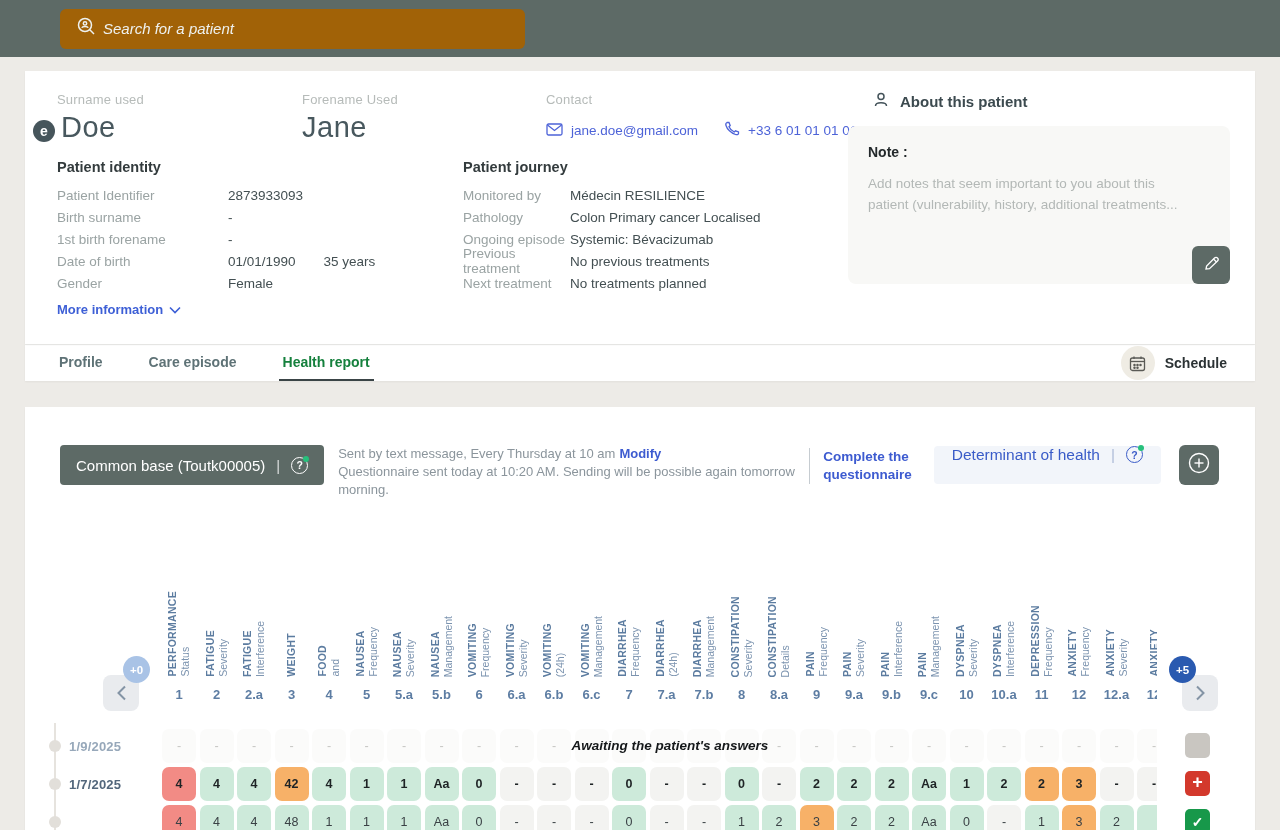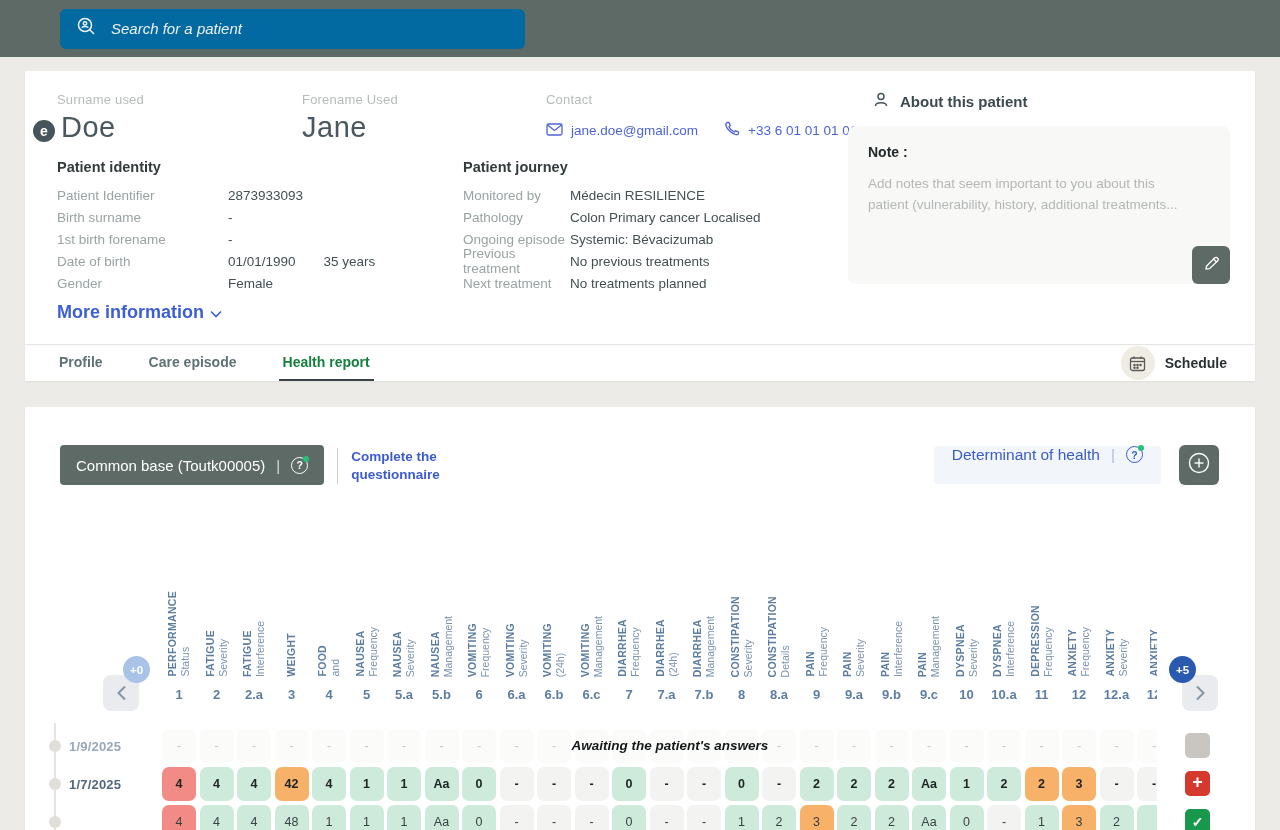--- a/index.html
+++ b/index.html
@@ -1,40 +1,40 @@
 <!DOCTYPE html>
 <html><head>
 <meta charset="utf-8">
 <style>
   * { box-sizing: border-box; margin: 0; padding: 0; }
   html,body { width:1280px; height:830px; overflow:hidden; }
   body { background:#edebe7; font-family:"Liberation Sans", sans-serif; position:relative; }
 
   
   .topbar { height:57px; background:#5d6a66; display:flex; align-items:center; padding-left:60px; }
-  .searchbox { width:465px; height:40px; background:#0369a1; border-radius:6px; display:flex; align-items:center; gap:14px; padding:0 16px; }
+  .searchbox { width:465px; height:40px; background:#a16207; border-radius:6px; display:flex; align-items:center; gap:6px; padding:0 16px; }
   .searchbox input { flex:1; background:transparent; border:none; outline:none; color:#f4f6f4; font-size:15px; font-style:italic; font-family:"Liberation Sans", sans-serif; }
   .searchbox input::placeholder { color:#eef1ef; opacity:1; }
 
   
   .page { position:absolute; left:25px; top:71px; width:1230px; }
   .patient-card { background:#fff; position:relative; height:273px; box-shadow:0 1px 2px rgba(0,0,0,.05); }
   .flabel { position:absolute; font-size:13px; color:#b6bbb9; letter-spacing:.2px; }
   .bigname { position:absolute; font-size:29px; font-weight:300; color:#48585e; letter-spacing:.5px; }
   .e-badge { position:absolute; left:8px; top:49px; width:22px; height:22px; border-radius:50%; background:#46555b; color:#fff; font-size:14px; font-weight:700; text-align:center; line-height:22px; }
   .contact-row { position:absolute; left:521px; top:50px; display:flex; align-items:center; gap:8px; font-size:13.5px; color:#4d63d8; }
   .contact-row .ph { margin-left:18px; }
   .sec-title { position:absolute; font-size:14.5px; font-weight:700; color:#333b3d; }
   .kvs { position:absolute; width:400px; }
   .kv { display:flex; height:22px; align-items:center; font-size:13.5px; }
   .kl { width:171px; color:#9aa3a3; }
   .kvs.j .kl { width:107px; }
   .kv-v { color:#434f52; }
   .kx { color:#434f52; margin-left:28px; }
-  .more-info { position:absolute; left:32px; top:231px; color:#3d5fd6; font-size:18px; font-weight:600; display:flex; align-items:center; gap:6px; cursor:pointer; }
+  .more-info { position:absolute; left:32px; top:231px; color:#3d5fd6; font-size:13px; font-weight:600; display:flex; align-items:center; gap:6px; cursor:pointer; }
   .about-title { position:absolute; left:847px; top:20px; display:flex; align-items:center; gap:10px; font-size:15px; font-weight:700; color:#3c4a4f; }
   .note-box { position:absolute; left:823px; top:55px; width:382px; height:158px; background:#f8f8f6; border-radius:8px; padding:18px 20px; }
   .note-box .nlab { font-size:14px; font-weight:700; color:#23292b; margin-bottom:14px; }
   .note-box .nph { font-size:13.5px; color:#b3b8b6; line-height:1.55; width:330px; }
   .pencil-btn { position:absolute; right:0; bottom:0; width:38px; height:38px; background:#5d6a66; border-radius:6px; display:flex; align-items:center; justify-content:center; cursor:pointer; }
 
   
   .tabs-row { background:#fff; height:37px; border-top:1px solid #ededeb; display:flex; align-items:center; padding:0 28px 0 30px; box-shadow:0 1px 2px rgba(0,0,0,.05); }
   .tabs { display:flex; gap:38px; height:100%; }
   .tab { font-size:14px; font-weight:700; color:#5e7276; display:flex; align-items:center; cursor:pointer; border-bottom:2px solid transparent; padding:0 4px; }
@@ -247,20 +247,24 @@
 
   <div class="health-card">
     <div class="qrow">
       <div class="base-btn">
         <span>Common base (Toutk00005)</span>
         <span class="pipe">|</span>
         <span class="qmark">
             <span>?</span>
             <span class="gdot"></span>
           </span>
+      </div>
+      <div class="qinfo">
+        <span>Sent by text message, Every Thursday at 10 am</span><a>Modify</a><br>
+        <span>Questionnaire sent today at 10:20 AM. Sending will be possible again tomorrow morning.</span>
       </div>
       <div class="complete">Complete the questionnaire</div>
       <div class="det-btn">
         <span>Determinant of health</span>
         <span class="pipe">|</span>
         <span class="qmark">
             <span>?</span>
             <span class="gdot"></span>
           </span>
       </div>

